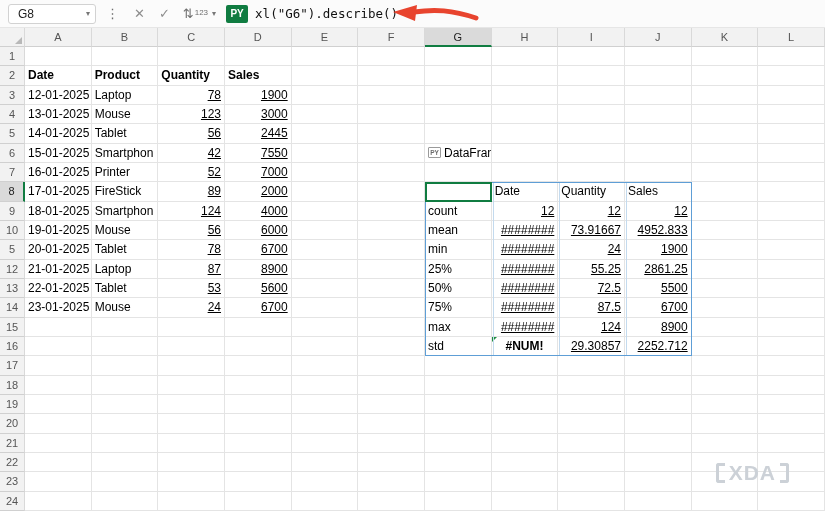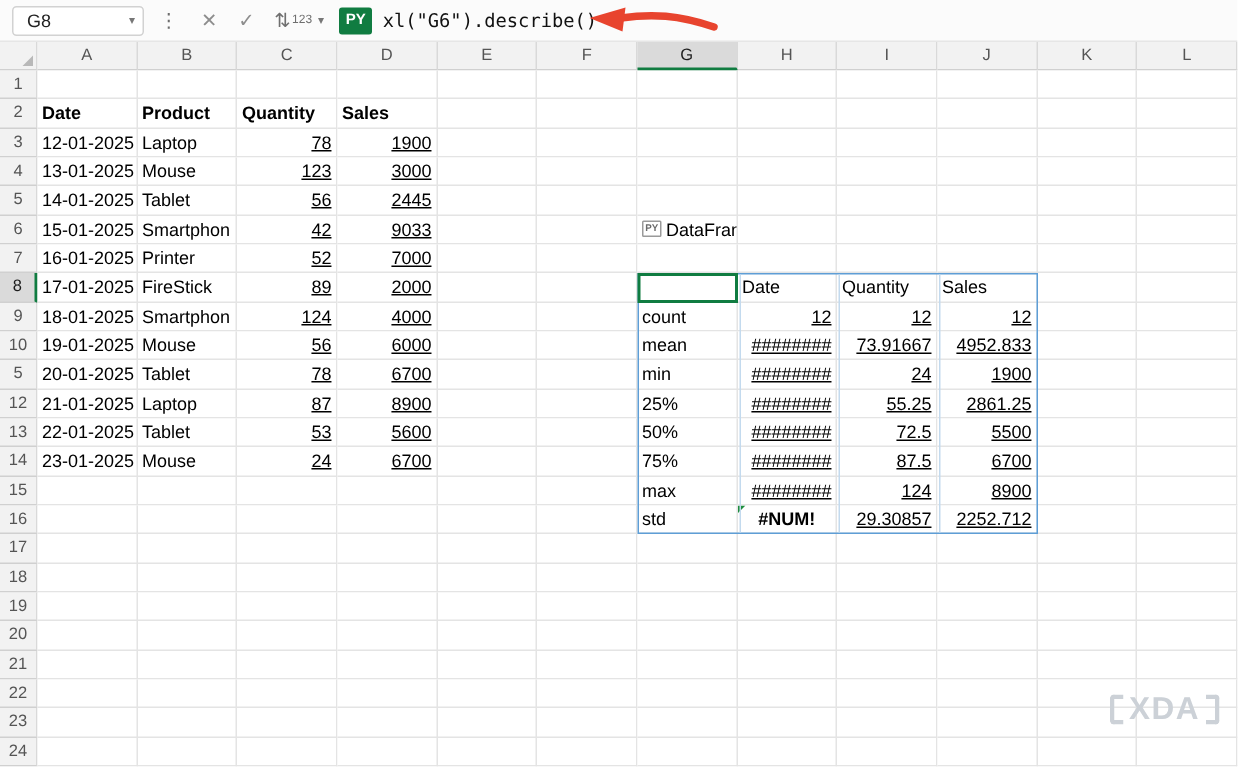--- a/index.html
+++ b/index.html
@@ -45,21 +45,21 @@
   .hc.rh.sel { border-right:2px solid #107C41; }
   .hc.corner::after { content:""; position:absolute; right:2px; bottom:2px;
         border-bottom:7px solid #b8b8b8; border-left:7px solid transparent; }
 
   
   .spill { position:absolute; border:1px solid #5e9ed6; pointer-events:none; }
   .spill-v { position:absolute; top:0; bottom:0; width:1px; background:#c3daee; }
   .active-cell { position:absolute; border:2px solid #107C41; pointer-events:none; background:transparent; }
 
   
-  #wm { position:absolute; right:12px; bottom:26px; display:flex; align-items:center; gap:4px;
+  #wm { position:absolute; right:36px; bottom:26px; display:flex; align-items:center; gap:4px;
         color:#ccd1d7; pointer-events:none; }
   .wmb { width:9px; height:20px; border:3px solid #ccd1d7; }
   .wmb.l { border-right:none; border-radius:3px 0 0 3px; }
   .wmb.r { border-left:none; border-radius:0 3px 3px 0; }
   #wm .txt { font-size:21px; font-weight:bold; letter-spacing:1px; }
 </style>
 </head>
 <body>
 
 <div id="app">
@@ -161,21 +161,21 @@
       <div class="cell"></div>
       <div class="cell"></div>
       <div class="cell"></div>
       <div class="cell"></div>
       <div class="cell"></div>
       <div class="cell"></div>
       <div class="hc rh">6</div>
       <div class="cell">15-01-2025</div>
       <div class="cell">Smartphon</div>
       <div class="cell r">42</div>
-      <div class="cell r">9033</div>
+      <div class="cell r">7550</div>
       <div class="cell"></div>
       <div class="cell"></div>
       <div class="cell">
         <span class="pyobj">PY</span>
         <span>DataFrame</span>
       </div>
       <div class="cell"></div>
       <div class="cell"></div>
       <div class="cell"></div>
       <div class="cell"></div>

